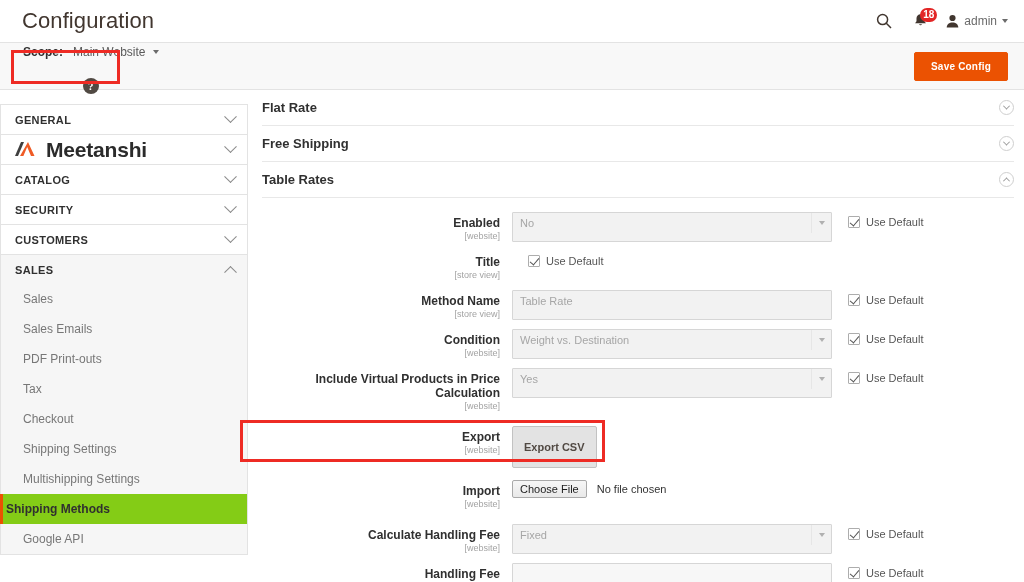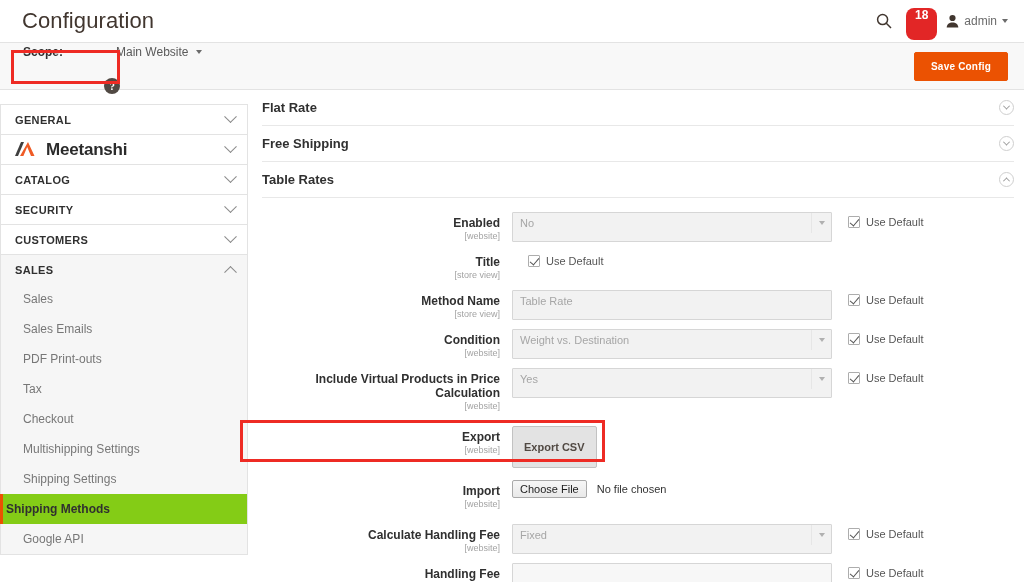--- a/index.html
+++ b/index.html
@@ -43,29 +43,29 @@
     justify-content: center;
     position: relative;
     cursor: pointer;
   }
   .icon-btn svg { display: block; }
   .notif-badge {
     position: absolute;
     top: -3px;
     right: -7px;
     min-width: 14px;
-    height: 32px;
+    height: 14px;
     border-radius: 8px;
     background: #e22626;
     color: #fff;
-    font-size: 12px;
+    font-size: 10px;
     font-weight: bold;
     line-height: 14px;
     text-align: center;
-    padding: 0 9px;
+    padding: 0 3px;
   }
   .admin-menu {
     display: flex;
     align-items: center;
     gap: 5px;
     cursor: pointer;
     font-size: 12px;
     color: #6b6b6b;
   }
   .caret-down {
@@ -105,21 +105,20 @@
     font-weight: bold;
     color: #303030;
   }
   .scope-value {
     font-size: 12px;
     color: #5a5a5a;
     display: flex;
     align-items: center;
     gap: 7px;
     cursor: pointer;
-    margin-left: 43px;
   }
   .highlight-box {
     position: absolute;
     border: 3px solid #ee2b24;
     pointer-events: none;
     z-index: 20;
   }
   #scope-highlight {
     left: 11px;
     top: 7px;
@@ -189,21 +188,21 @@
     transform: rotate(45deg) translate(-2px,-2px);
   }
   .chev.up { transform: rotate(-135deg) translate(-2px,-2px); }
   .logo-row {
     display: flex;
     align-items: center;
     gap: 5px;
   }
   .logo-mark { display: block; }
   .logo-text {
-    font-size: 17px;
+    font-size: 21px;
     font-weight: bold;
     color: #2b2b2b;
     letter-spacing: -.2px;
   }
   .nav-sub-list {
     background: #f6f6f6;
     border: 1px solid #e3e3e3;
     border-top: none;
   }
   .nav-sub-item {
@@ -489,24 +488,24 @@
       <div class="nav-sub-item">
         <span>PDF Print-outs</span>
       </div>
       <div class="nav-sub-item">
         <span>Tax</span>
       </div>
       <div class="nav-sub-item">
         <span>Checkout</span>
       </div>
       <div class="nav-sub-item">
+        <span>Shipping Settings</span>
+      </div>
+      <div class="nav-sub-item">
         <span>Multishipping Settings</span>
-      </div>
-      <div class="nav-sub-item">
-        <span>Shipping Settings</span>
       </div>
       <div class="nav-sub-item active">
         <span>Shipping Methods</span>
       </div>
       <div class="nav-sub-item">
         <span>Google API</span>
       </div>
     </div>
   </div>
 

